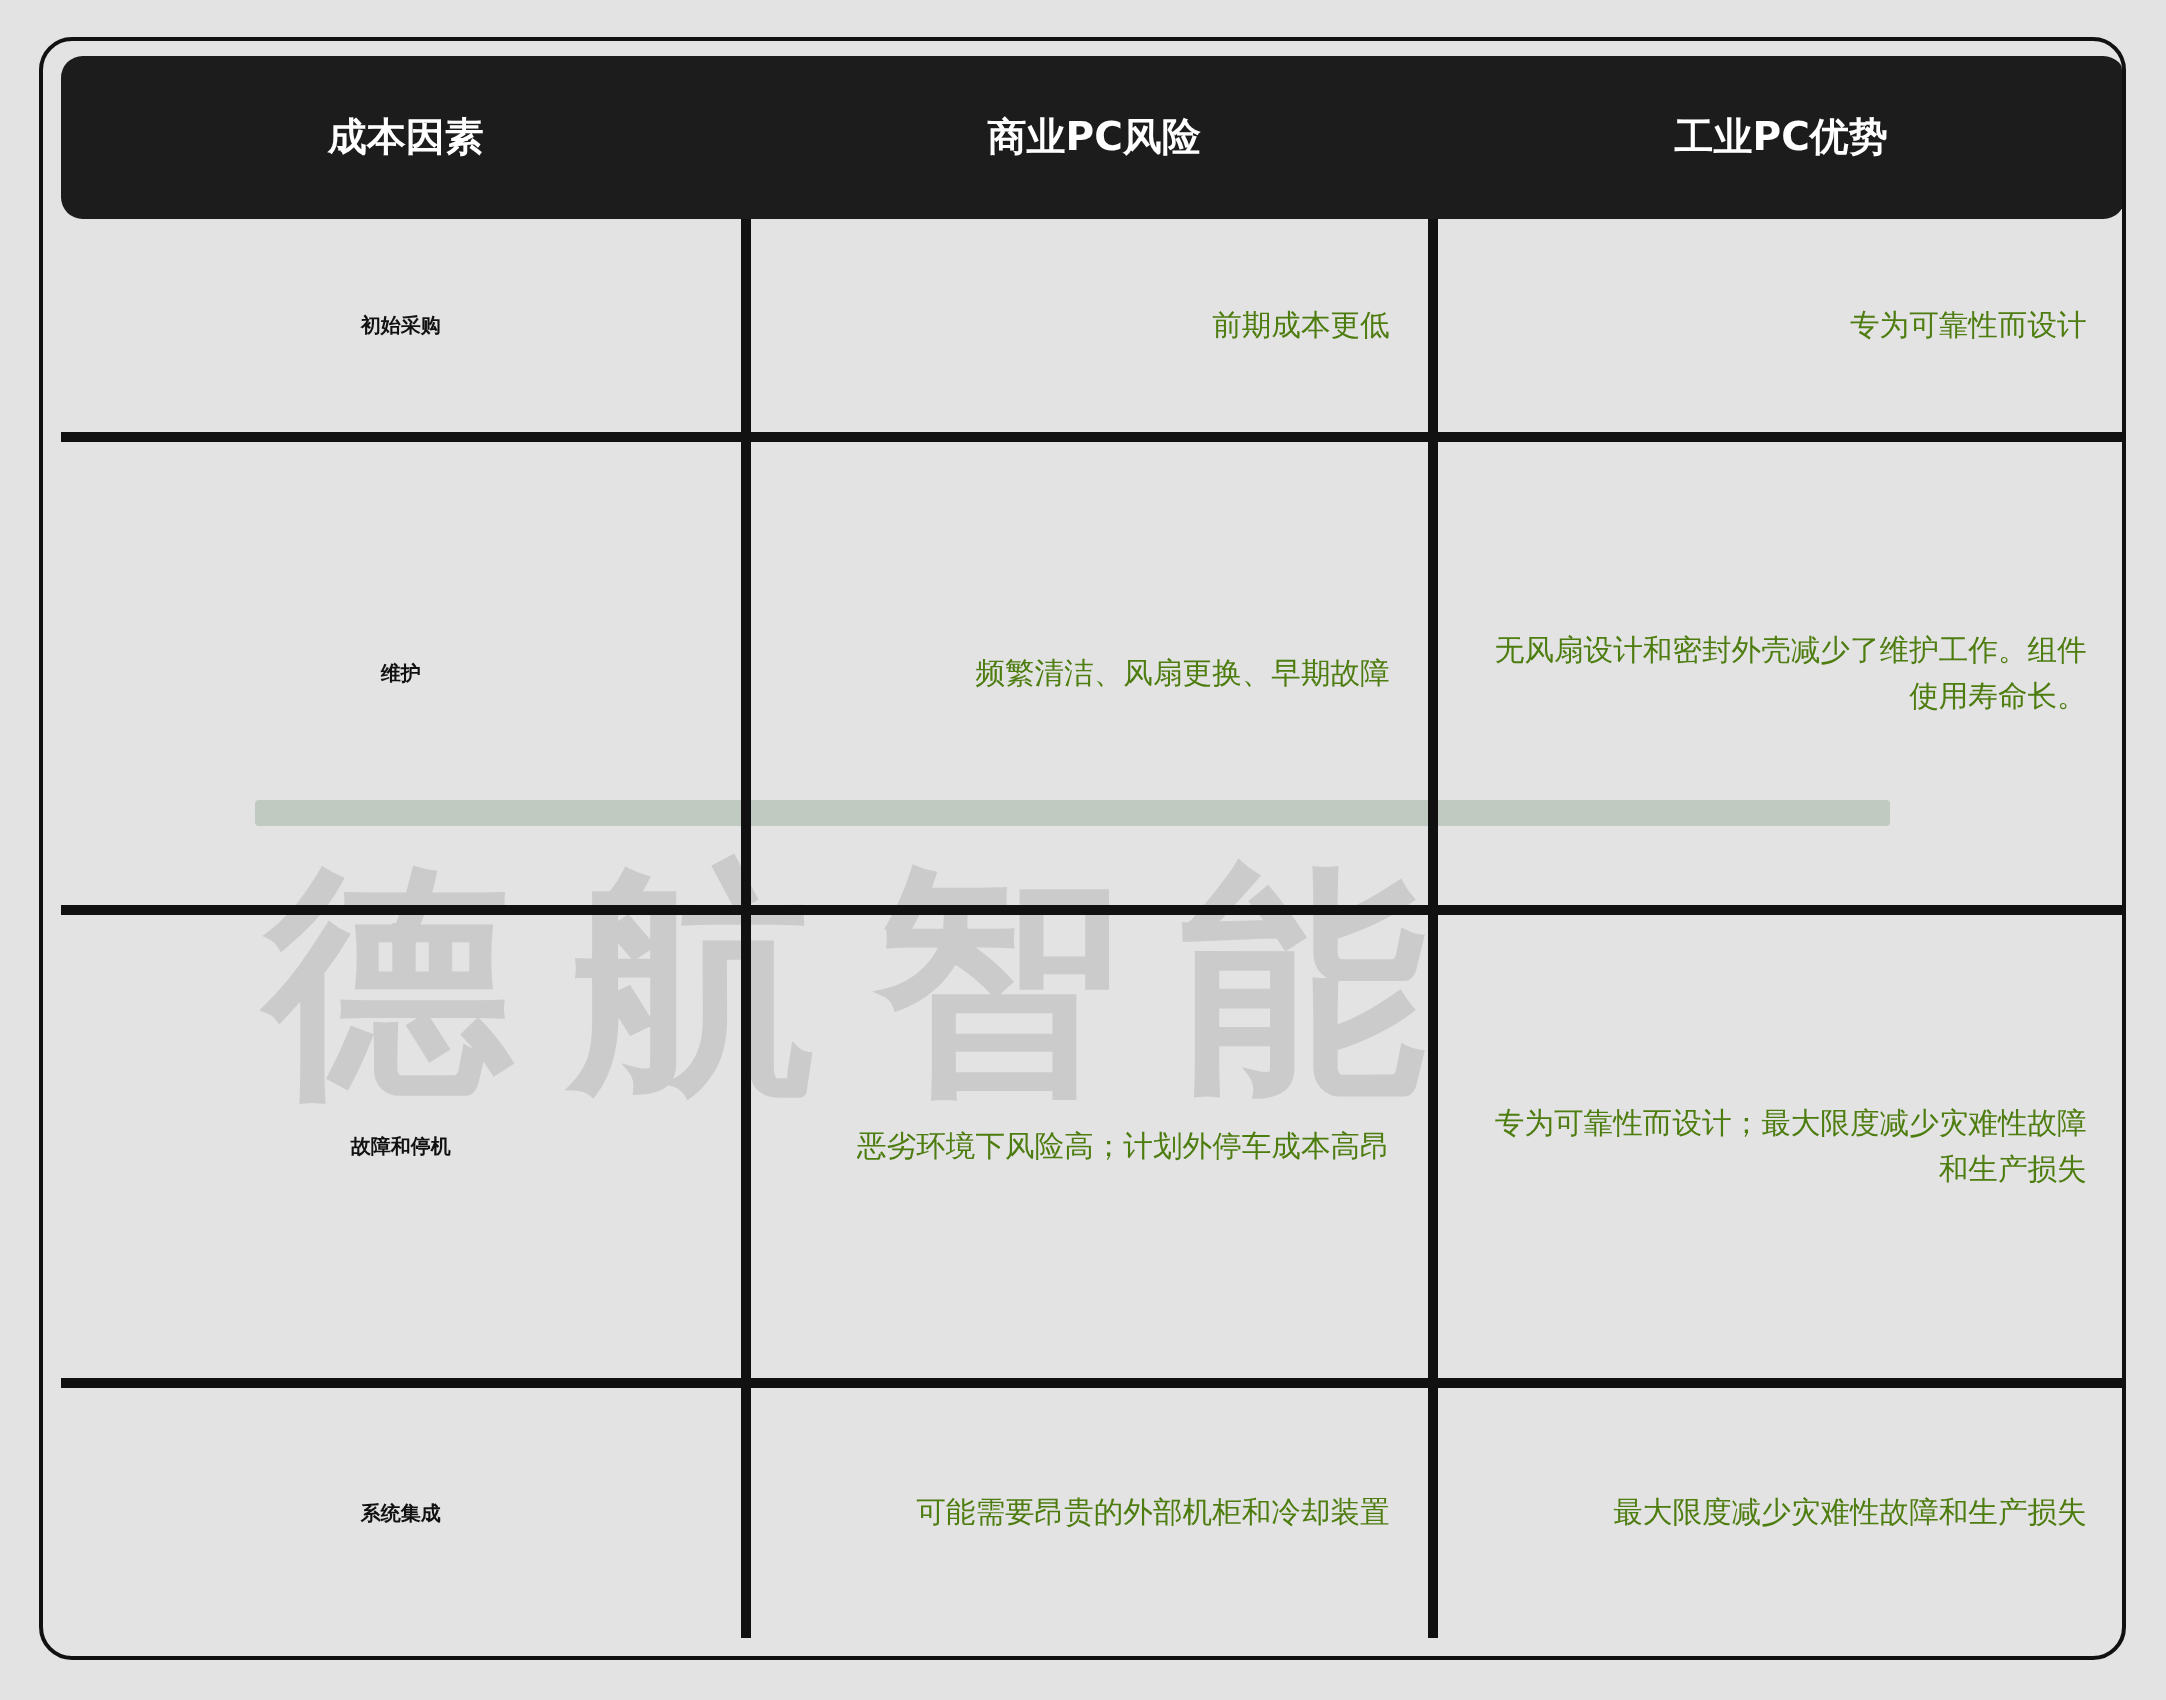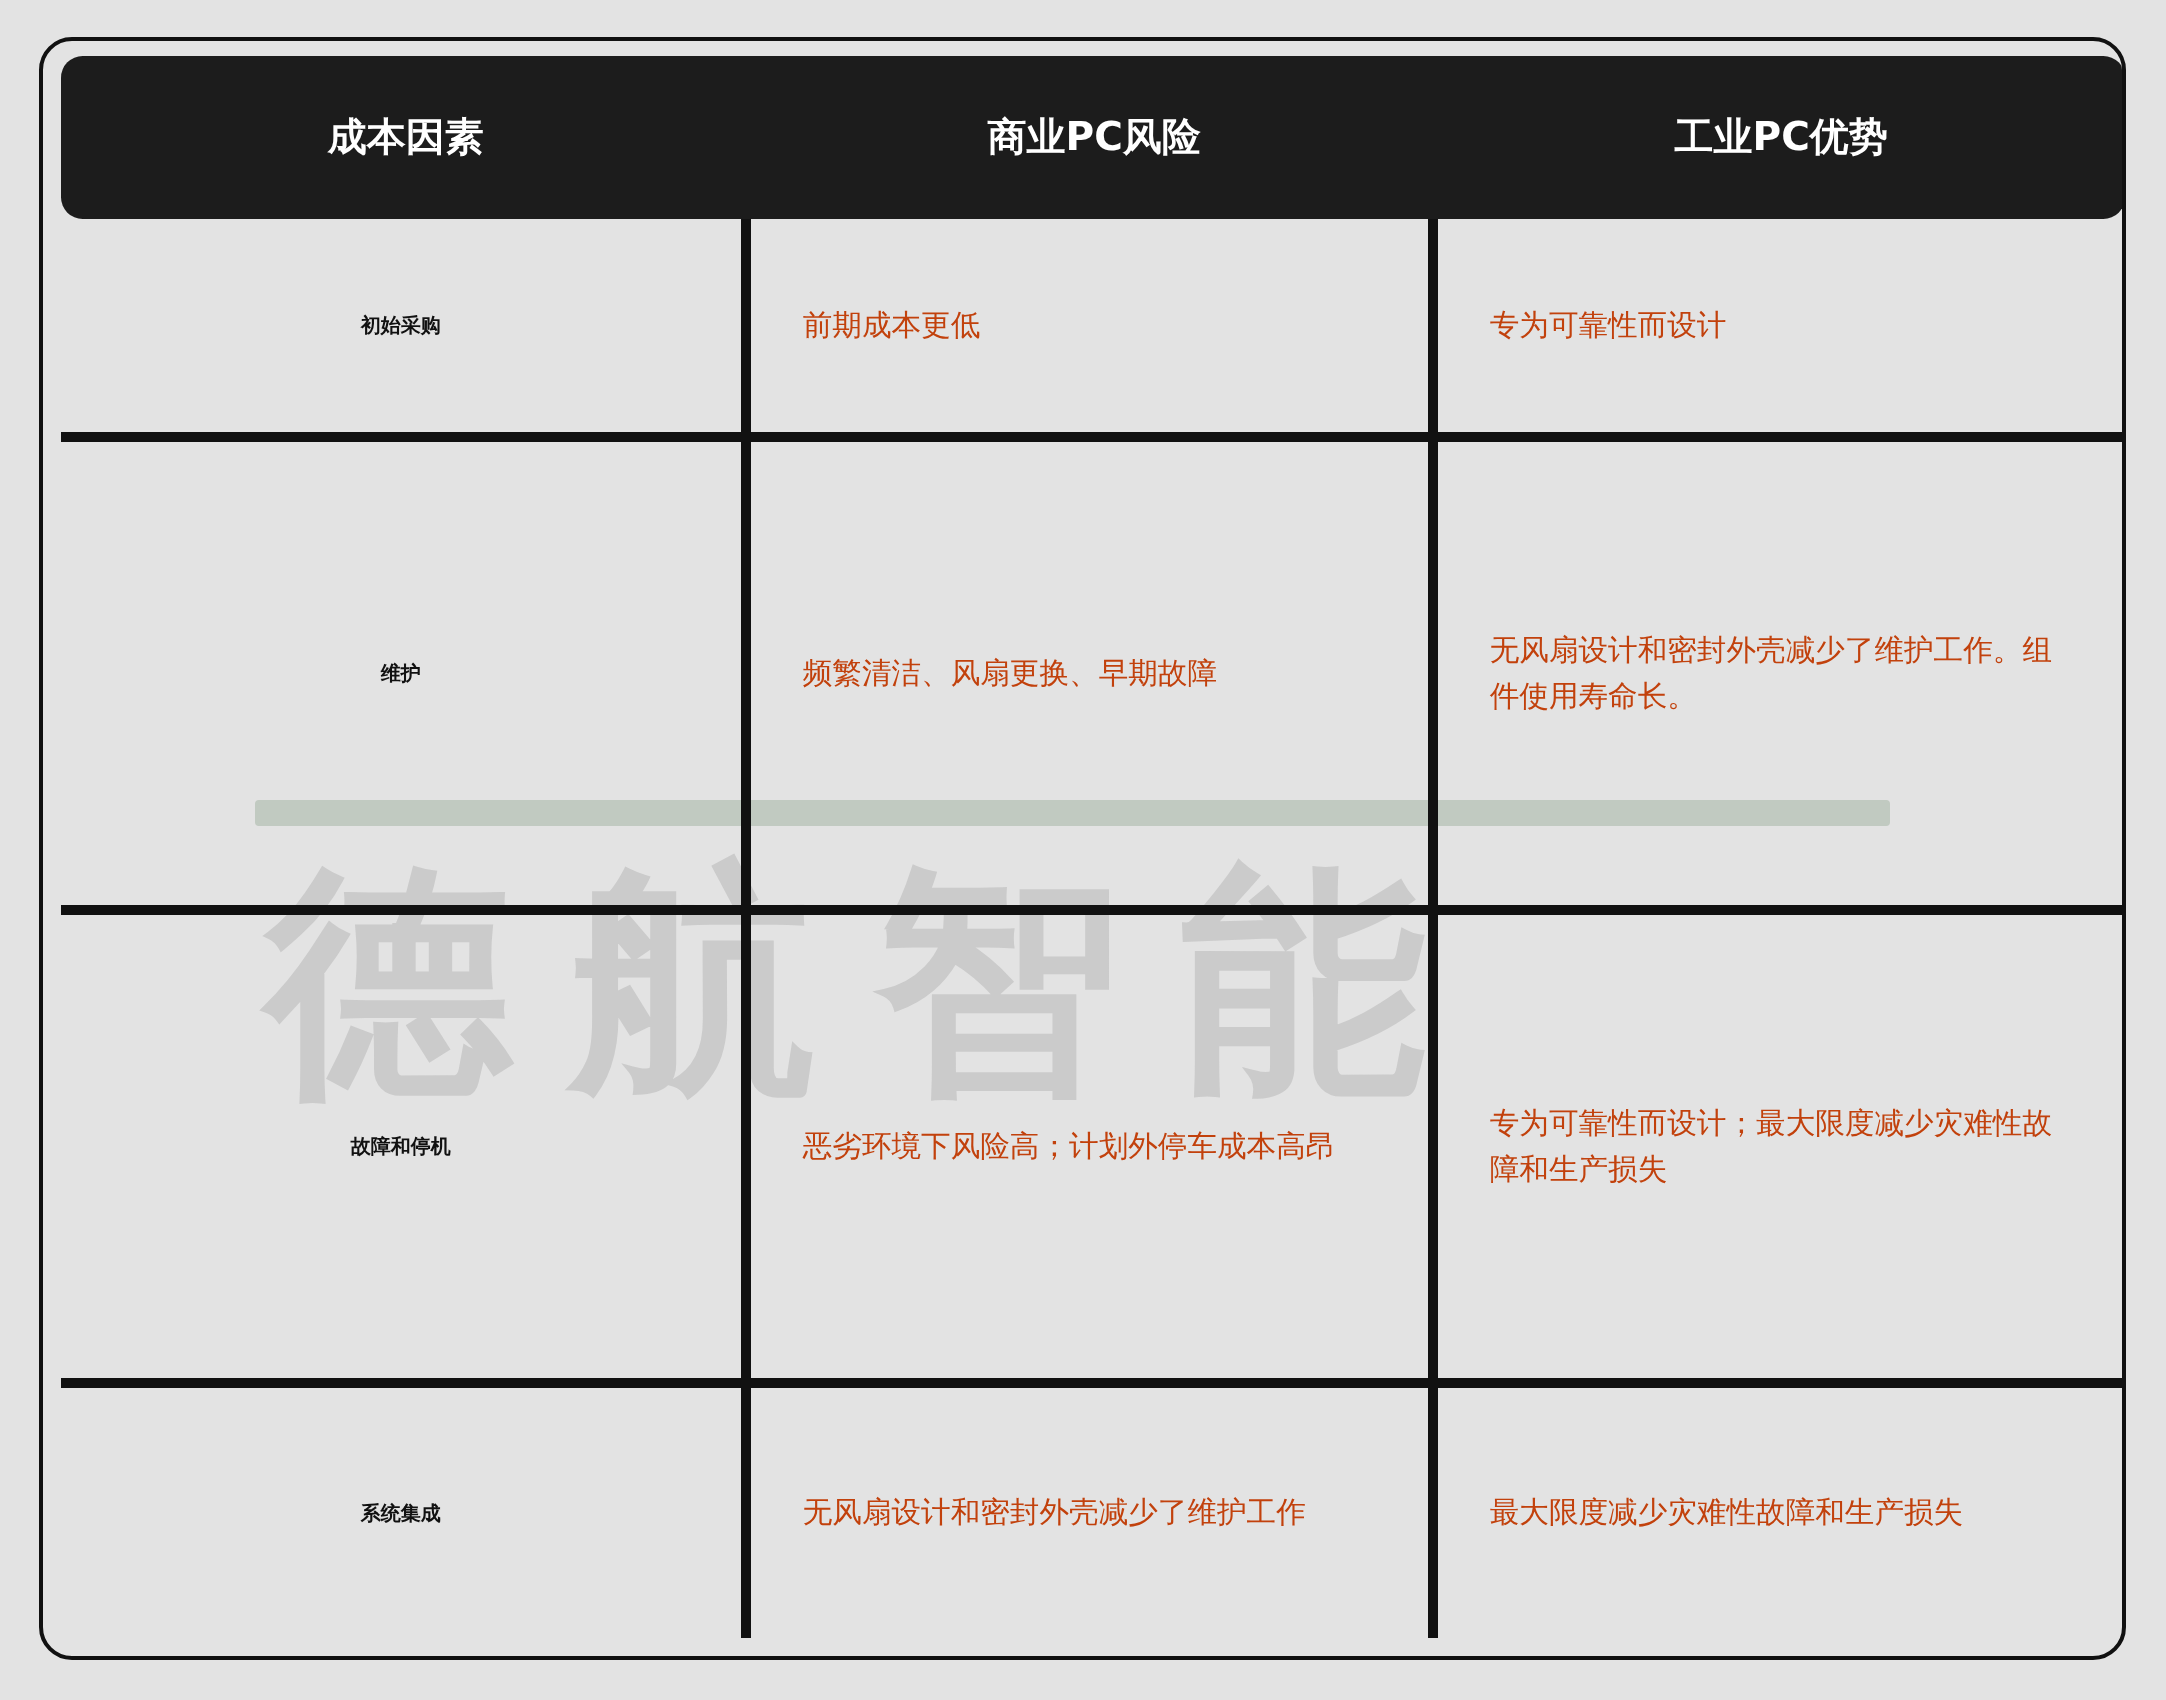--- a/index.html
+++ b/index.html
@@ -121,24 +121,25 @@
     width: 690px;
     text-align: center;
     font-size: 20px;
     font-weight: bold;
     color: #111111;
     padding: 0 19.7px;
     border-right: 10.8px solid #111111;
   }
   td.cell {
     font-size: 29.6px;
-    color: #c2410c;
+    color: #4d7c0f;
     line-height: 1.55;
-    padding: 0 52px;
+    padding: 0 38px;
     vertical-align: middle;
+    text-align: right;
   }
   td.cell.mid {
     border-right: 10.8px solid #111111;
   }
   tbody tr.data + tr.data td {
     border-top: 10.8px solid #111111;
   }
 </style>
 </head>
 <body>
@@ -176,21 +177,21 @@
             <td class="cell mid">频繁清洁、风扇更换、早期故障</td>
             <td class="cell">无风扇设计和密封外壳减少了维护工作。组件使用寿命长。</td>
           </tr>
           <tr class="data">
             <td class="label">故障和停机</td>
             <td class="cell mid">恶劣环境下风险高；计划外停车成本高昂</td>
             <td class="cell">专为可靠性而设计；最大限度减少灾难性故障和生产损失</td>
           </tr>
           <tr class="data">
             <td class="label">系统集成</td>
-            <td class="cell mid">无风扇设计和密封外壳减少了维护工作</td>
+            <td class="cell mid">可能需要昂贵的外部机柜和冷却装置</td>
             <td class="cell">最大限度减少灾难性故障和生产损失</td>
           </tr>
         </tbody>
       </table>
     </div>
 
   </div>
 </div>
 
 

